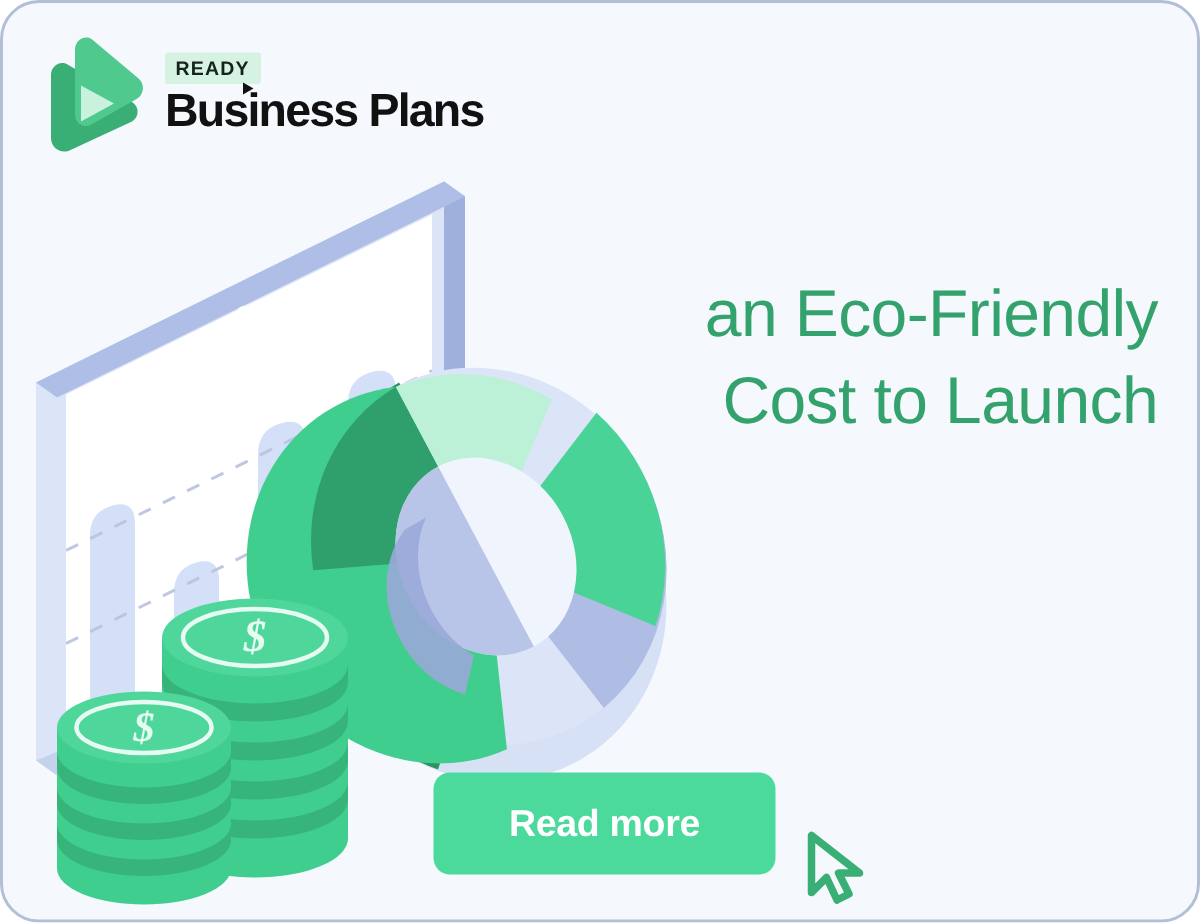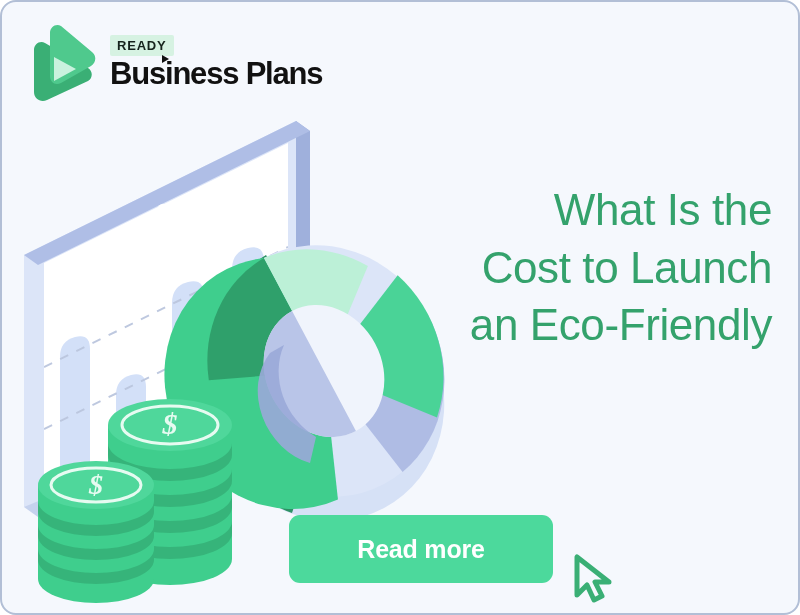--- a/index.html
+++ b/index.html
@@ -13,21 +13,21 @@
     -webkit-font-smoothing: antialiased;
   }
 
   .banner {
     position: relative;
     width: 800px;
     height: 615px;
     box-sizing: border-box;
     background: #F5F8FD;
     border: 2px solid #B2BFD6;
-    border-radius: 16px;
+    border-radius: 26px;
     overflow: hidden;
   }
 
   
   .brand {
     position: absolute;
     left: 28px;
     top: 22px;
     display: flex;
     align-items: center;
@@ -117,21 +117,21 @@
   }
   .cta-button {
     appearance: none;
     border: none;
     background: #4CD99C;
     color: #ffffff;
     font-family: "Liberation Sans", sans-serif;
     font-size: 25px;
     font-weight: bold;
     letter-spacing: -0.2px;
-    width: 264px;
+    width: 228px;
     height: 68px;
     border-radius: 11px;
     cursor: pointer;
     line-height: 68px;
     padding: 0;
     text-align: center;
   }
   .cursor-icon {
     width: 44px;
     height: 52px;
@@ -264,23 +264,22 @@
           <ellipse cx="58" cy="18" rx="58" ry="24" fill="#4FD79B"></ellipse>
           <ellipse cx="58" cy="18" rx="45" ry="17" fill="none" stroke="#E6FBF1" stroke-width="3"></ellipse>
           <text x="58" y="27" text-anchor="middle" font-family="'Liberation Serif', serif" font-size="28" font-style="italic" font-weight="bold" fill="#E6FBF1">$</text>
         </g>
       </g>
 
     </svg>
   </div>
 
   <h1 class="headline">
-    <span class="ln">What Is the</span>
+    <span class="ln">an Eco-Friendly</span>
     <span class="ln">Cost to Launch</span>
-    <span class="ln">an Eco-Friendly</span>
   </h1>
 
   <div class="cta-wrap">
     <button class="cta-button">Read more</button>
     <svg class="cursor-icon" viewBox="0 0 44 52">
       <path d="M6 4 L6 42 L16 32 L23 47 L31 43 L24 29 L38 29 Z" fill="none" stroke="#3AAF75" stroke-width="5" stroke-linejoin="round" stroke-linecap="round"></path>
     </svg>
   </div>
 
 </div>

